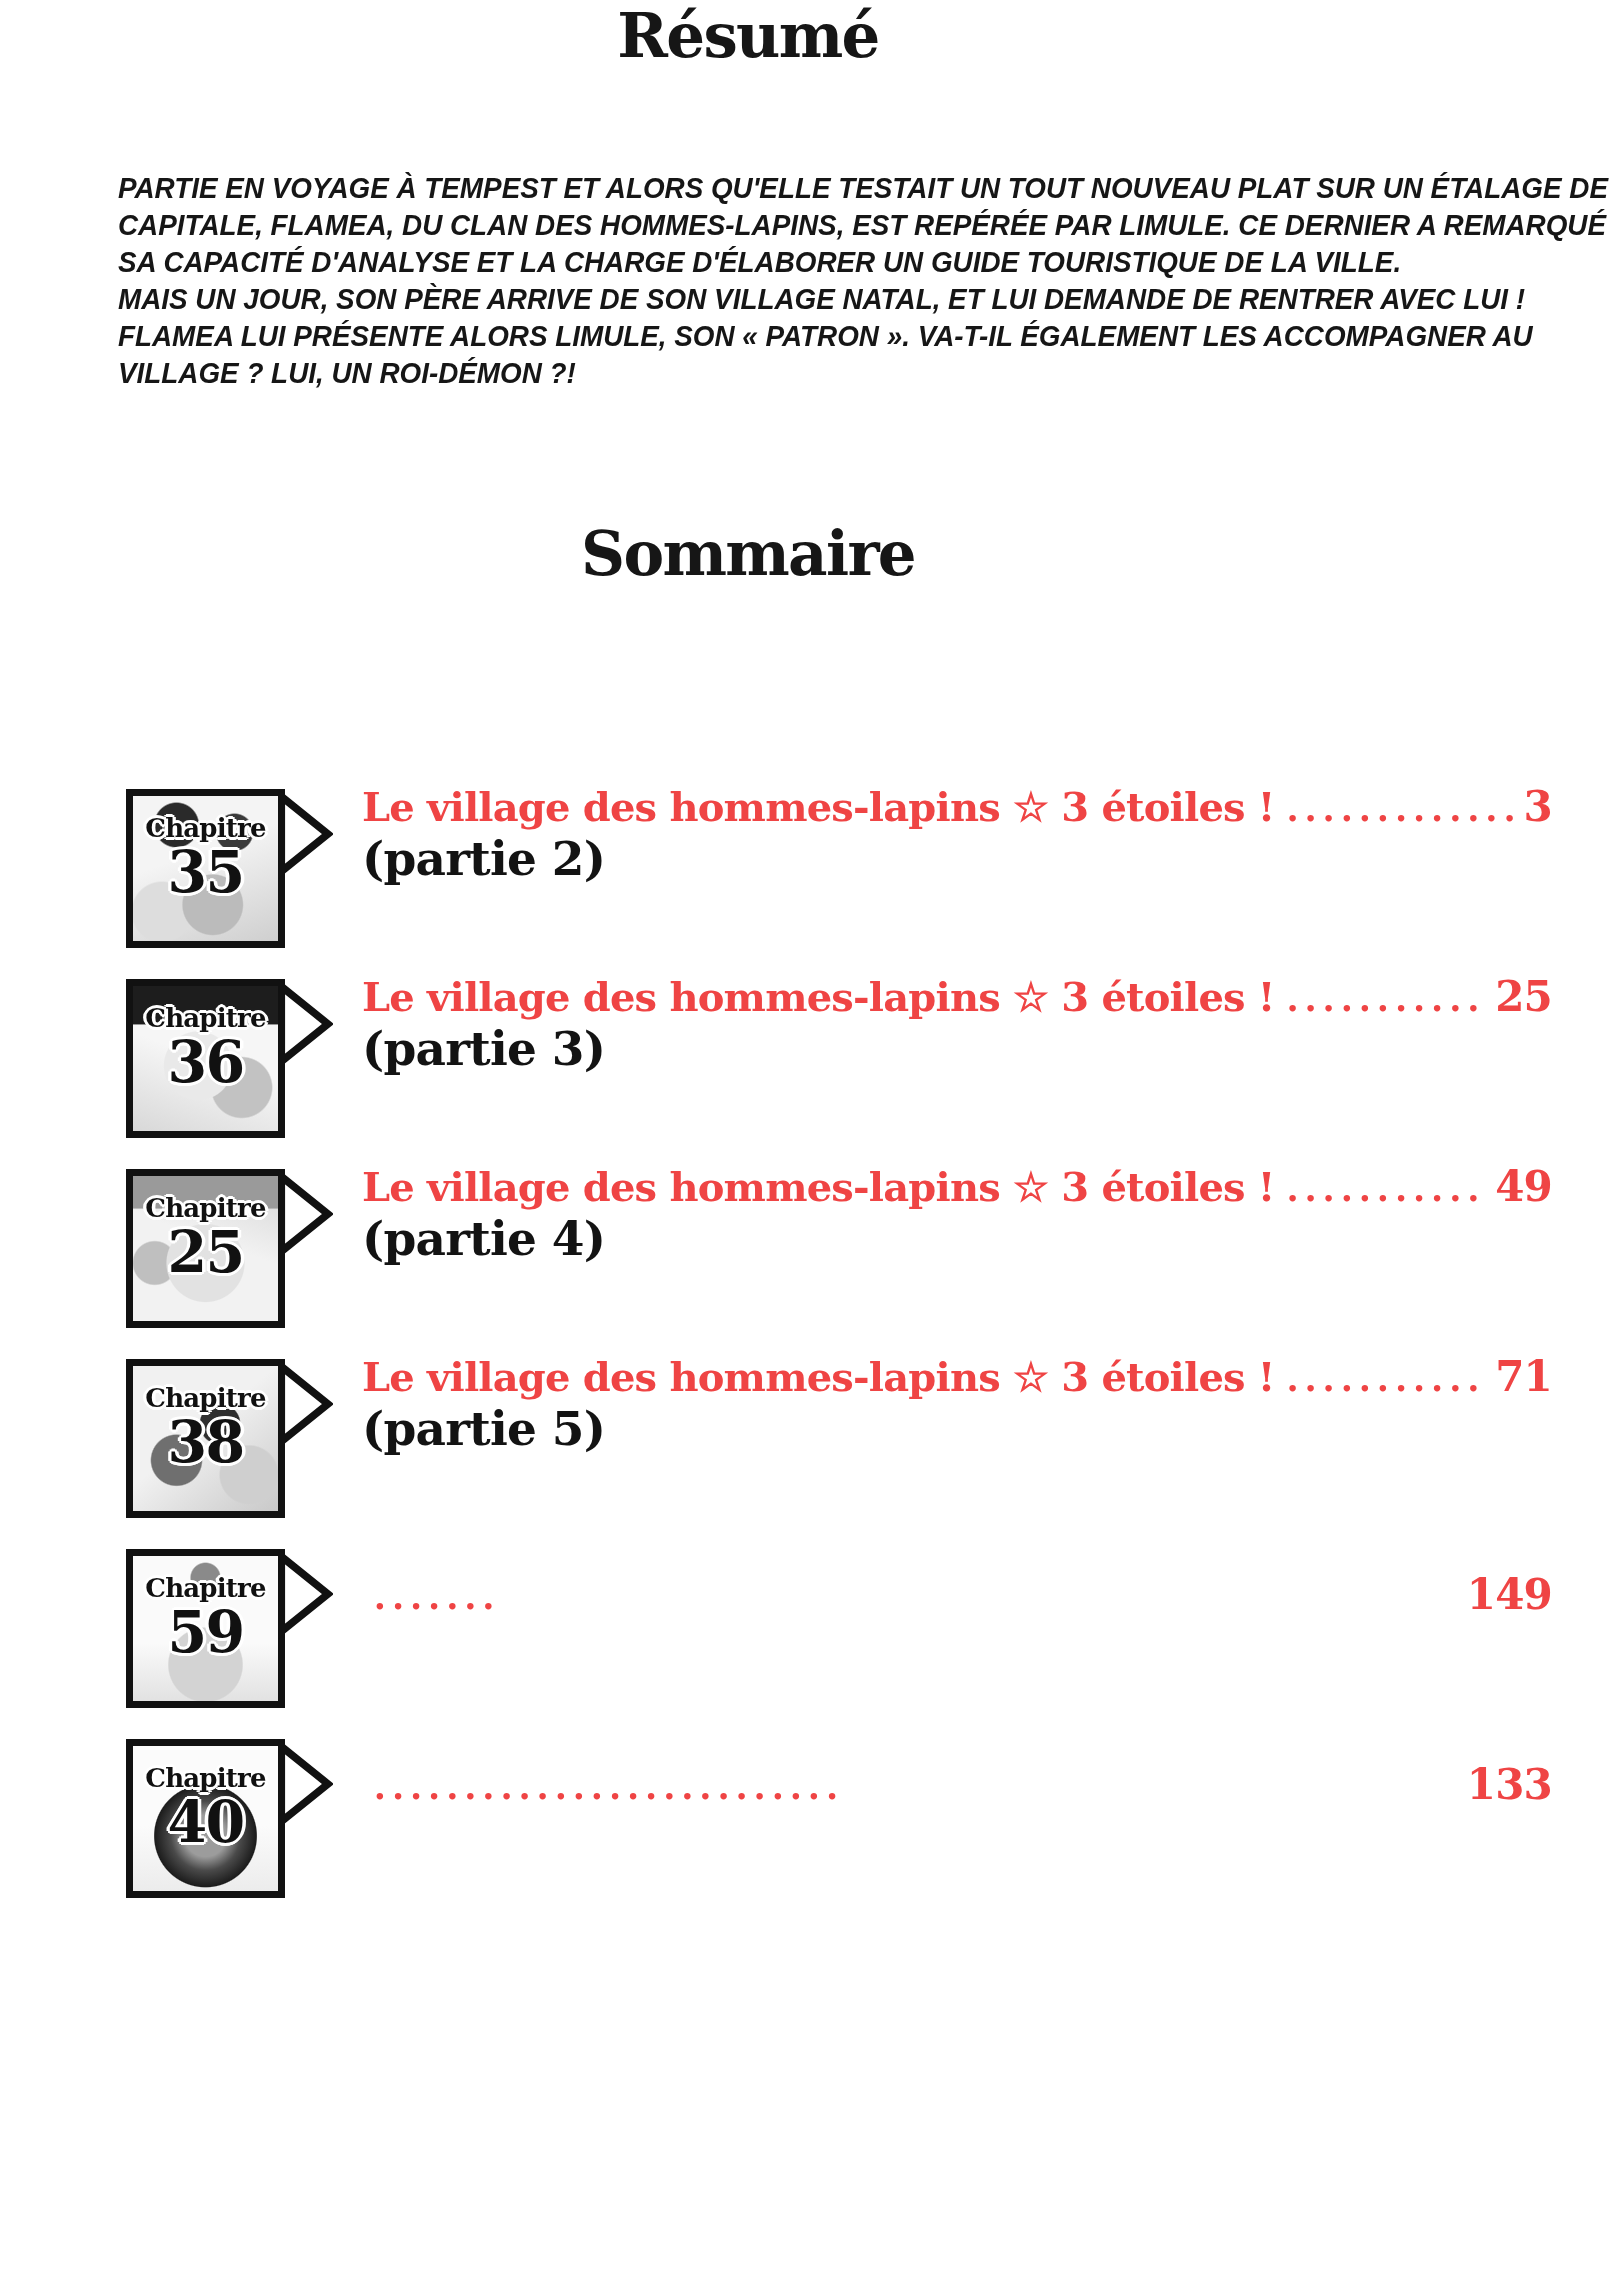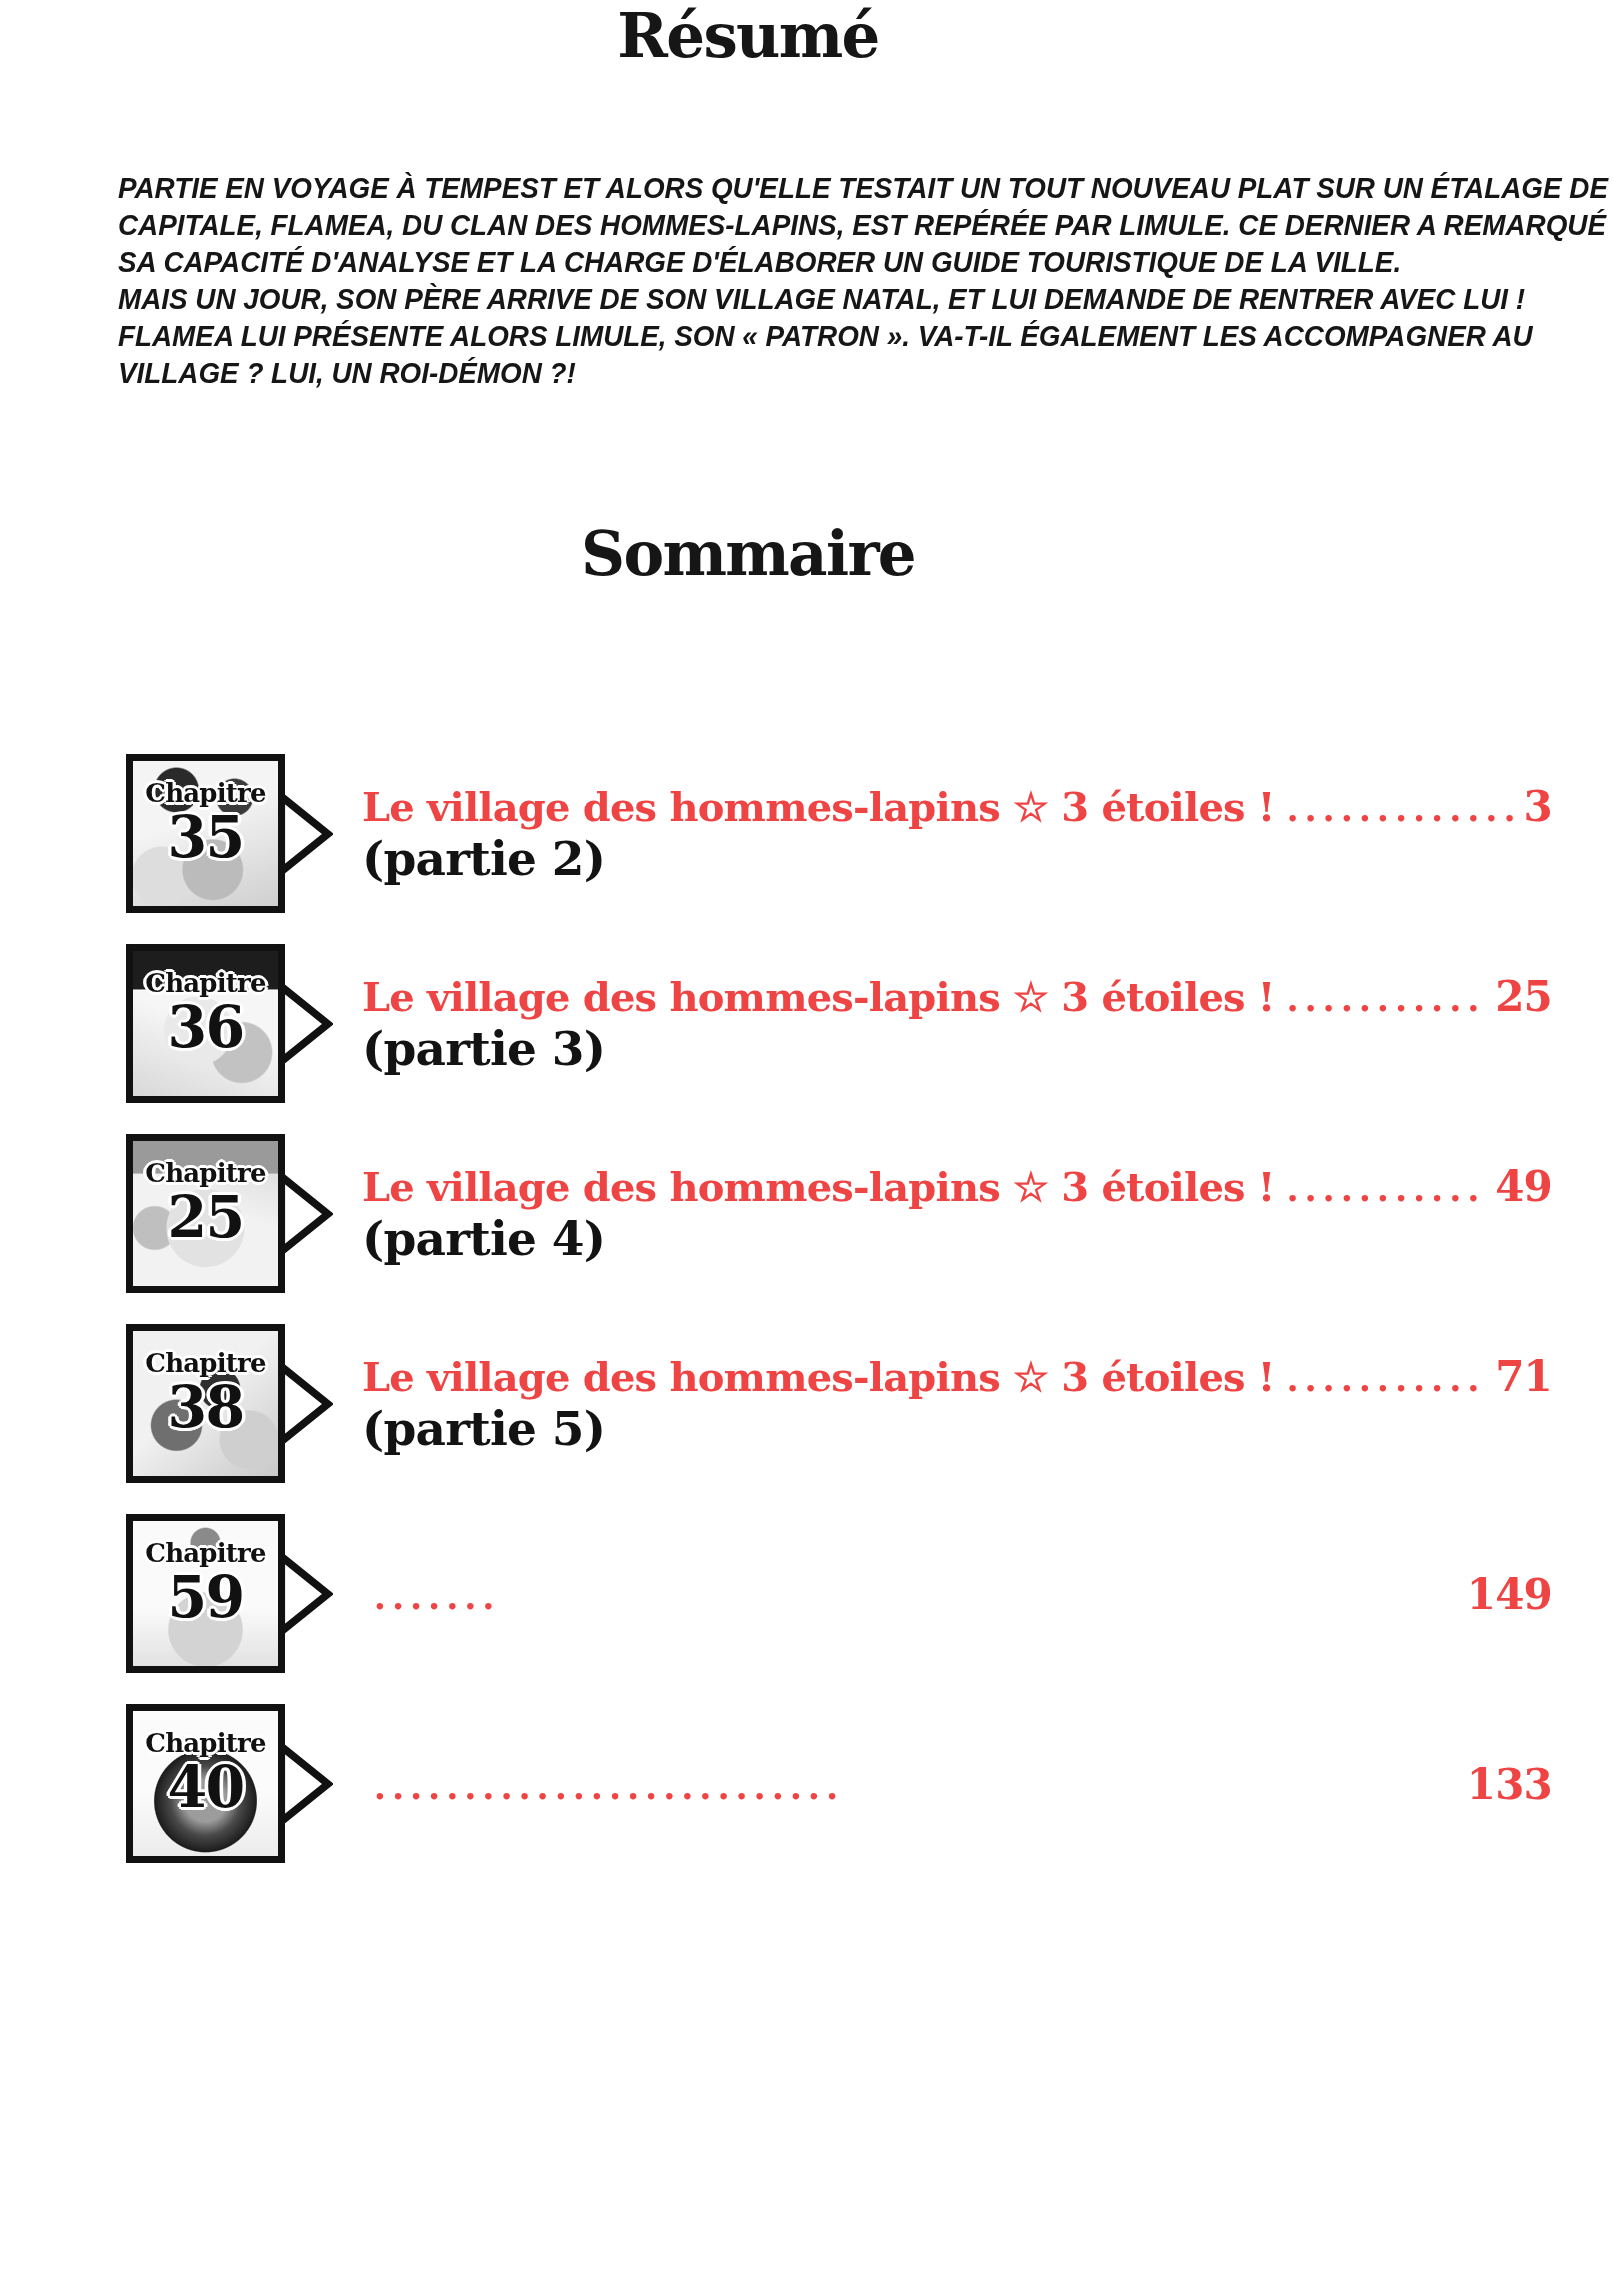--- a/index.html
+++ b/index.html
@@ -69,20 +69,21 @@
     flex: 0 0 auto;
     margin-right: 76px;
   }
   .badge {
     position: relative;
     width: 145px;
     height: 145px;
     border: 7.6px solid #111;
     background: #14b8a6;
     overflow: hidden;
+    margin-top: 35px;
   }
   .badge-art { position: absolute; inset: 0; }
   
   .entry:nth-child(1) .badge-art {
     background:
       radial-gradient(circle at 30% 20%, #2a2a2a 0 14%, transparent 15%),
       radial-gradient(circle at 70% 25%, #3a3a3a 0 12%, transparent 13%),
       radial-gradient(circle at 55% 75%, #bbb 0 22%, transparent 23%),
       radial-gradient(circle at 20% 80%, #ddd 0 18%, transparent 19%),
       linear-gradient(160deg, #f4f4f4 40%, #cfcfcf 100%);

